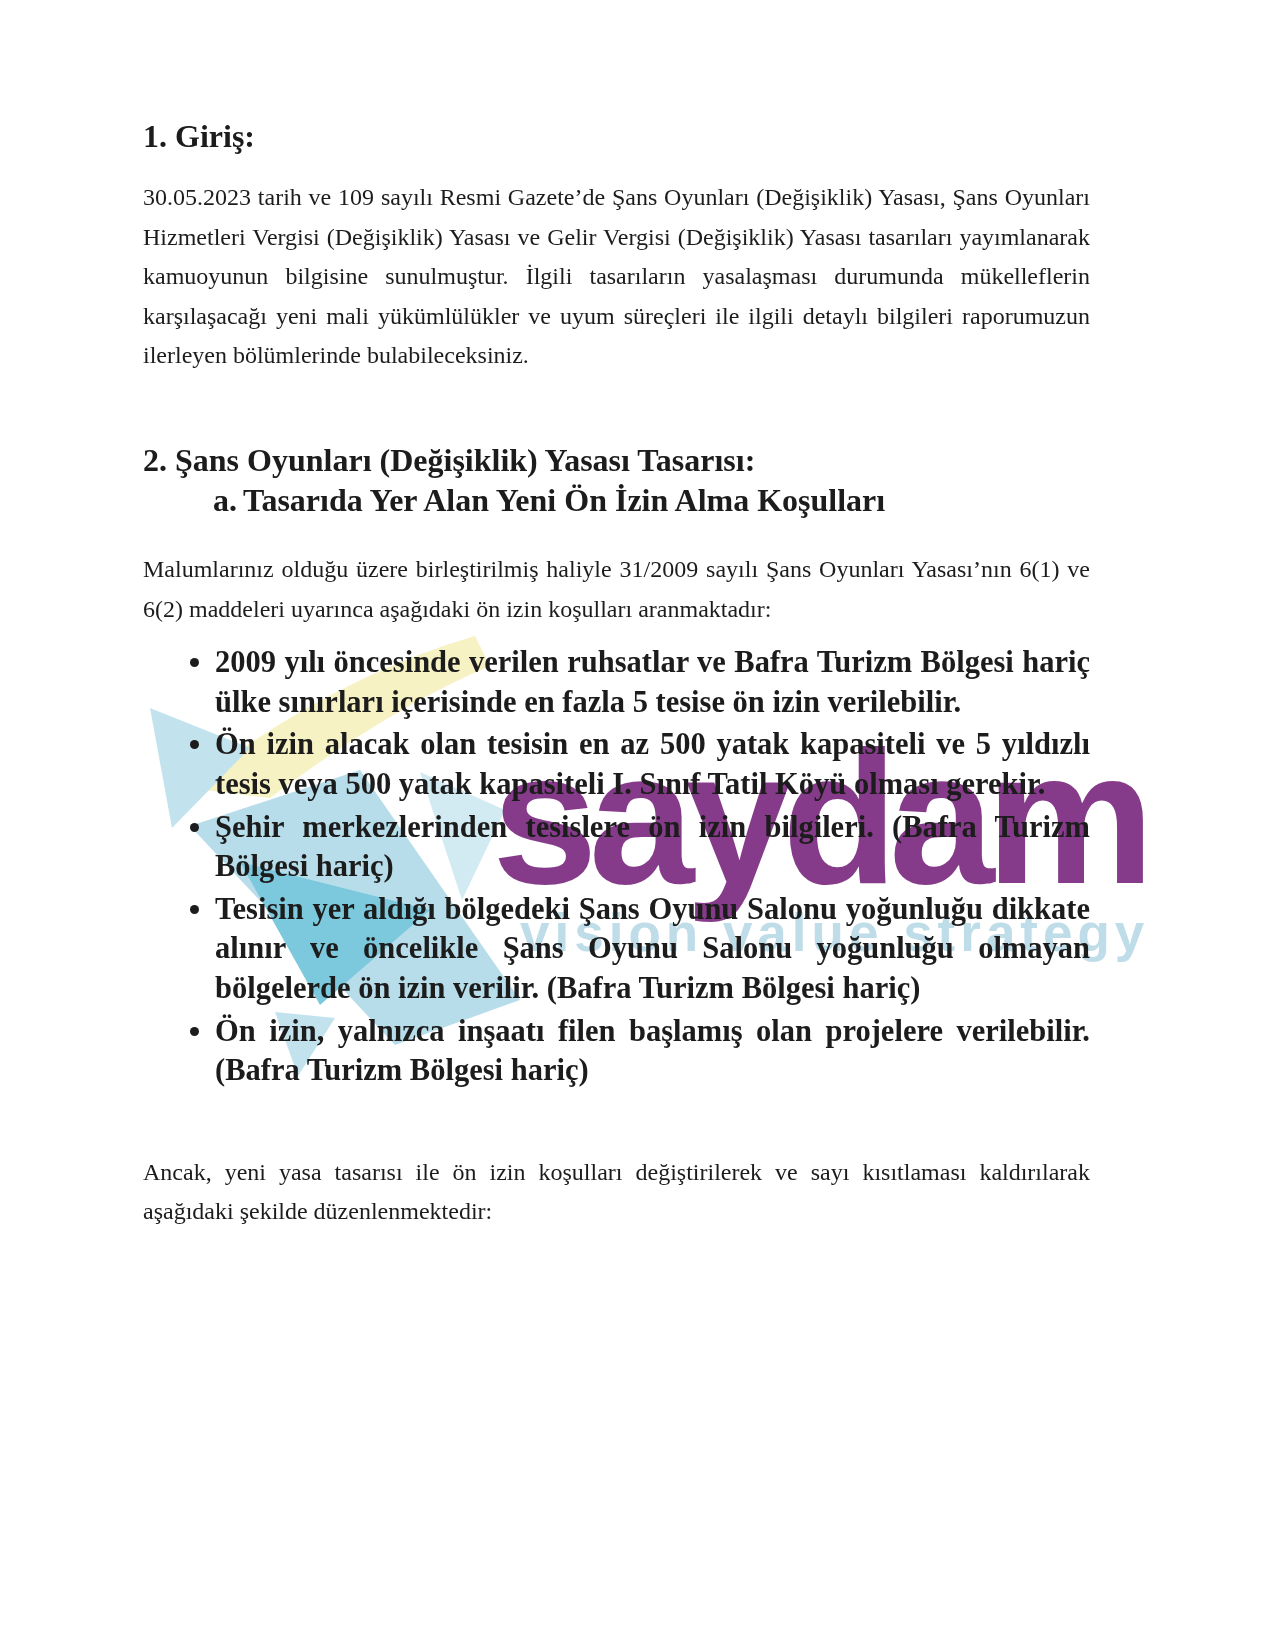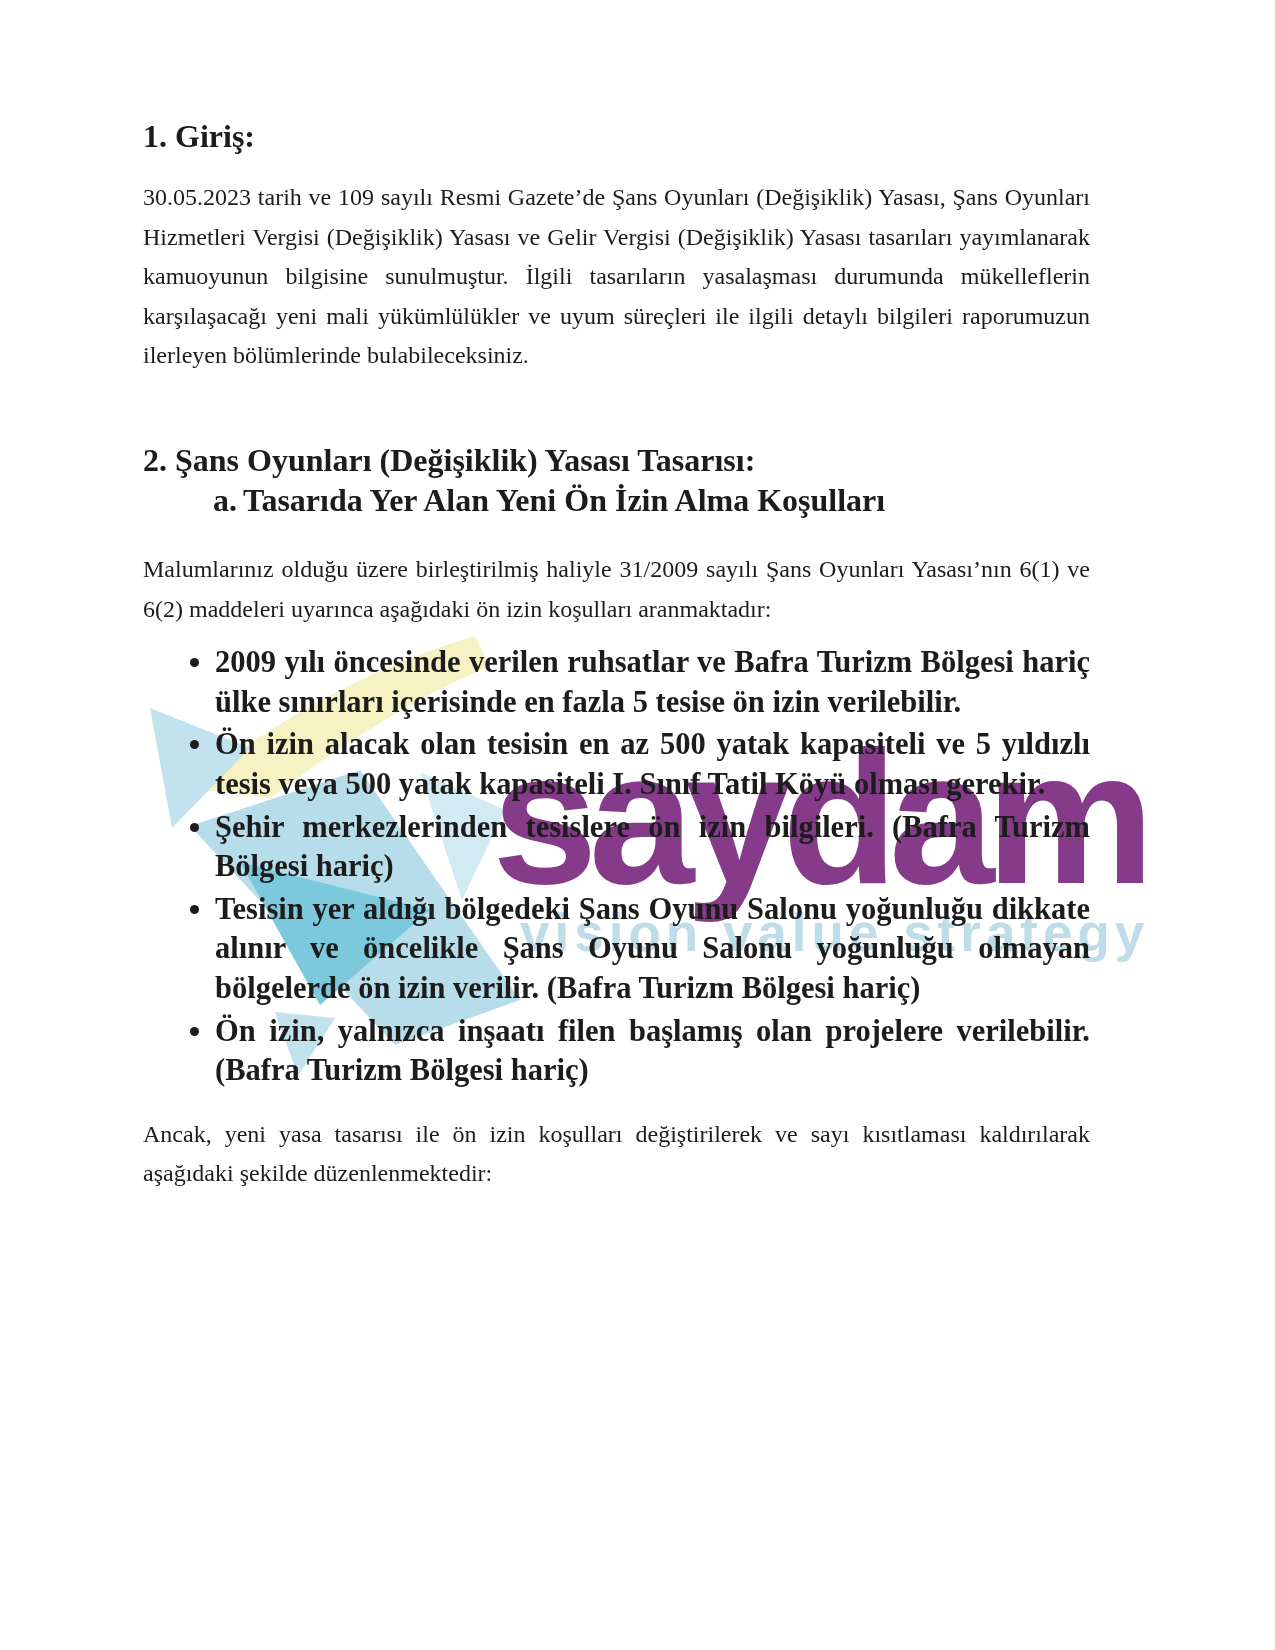--- a/index.html
+++ b/index.html
@@ -71,21 +71,21 @@
   .h-sub { padding-left: 70px; }
   .h-sub .h-num { margin-right: 6px; }
 
   p.body-par {
     margin: 0;
     font-size: 24px;
     line-height: 39.6px;
     text-align: justify;
   }
   p.intro { margin-top: 30px; }
-  p.closing { margin-top: 24px; }
+  p.closing { margin-top: 62px; }
 
   ul.cond-list {
     margin: 14px 0 0 0;
     padding-left: 72px;
     list-style: disc outside;
   }
   ul.cond-list li {
     font-size: 30.5px;
     line-height: 39.6px;
     text-align: justify;

